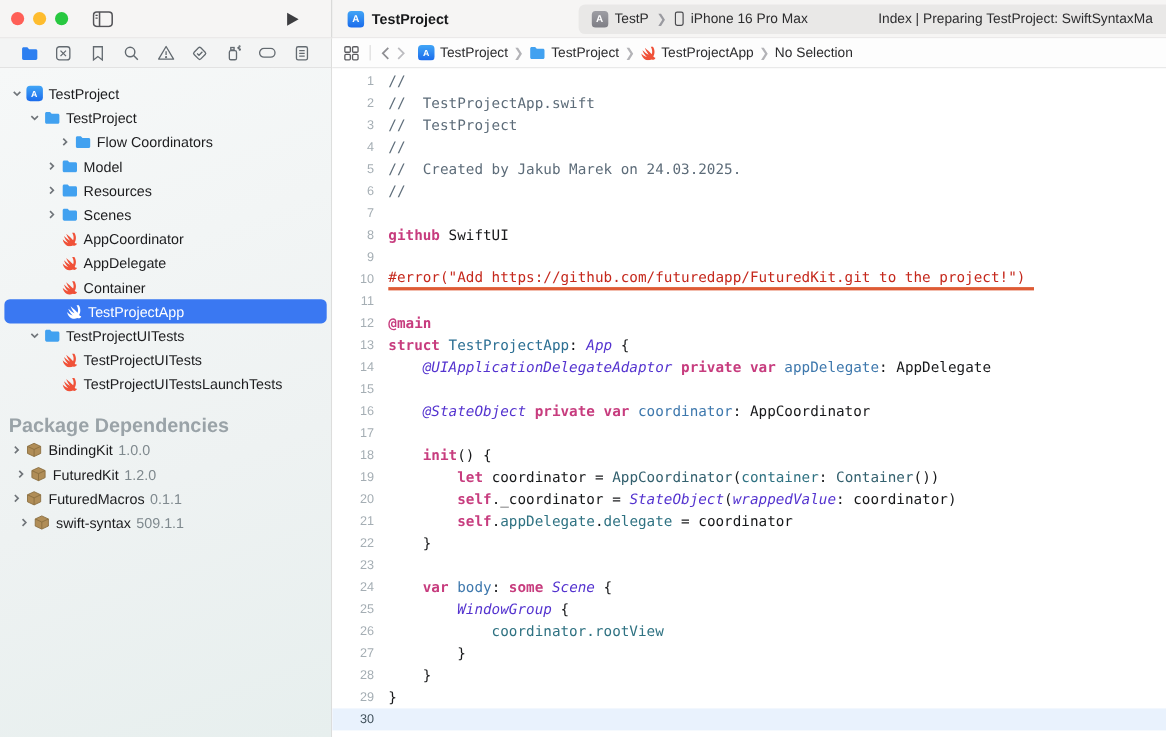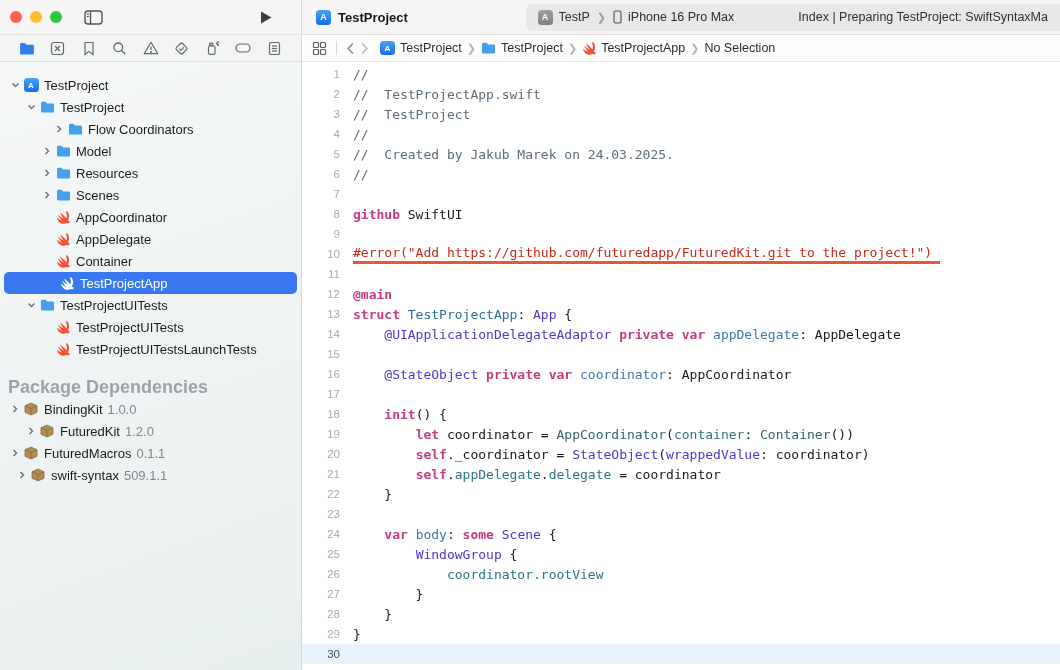--- a/index.html
+++ b/index.html
@@ -58,21 +58,21 @@
   .code-area { flex:1; overflow:hidden; padding-top:2px; font-family:"DejaVu Sans Mono", monospace; font-size:13px; }
   .cline { height:20px; display:flex; align-items:center; white-space:pre; }
   .cline .num { width:38px; flex:0 0 38px; text-align:right; color:#a5aeb4; font-size:11.5px; font-family:"Liberation Sans", sans-serif; }
   .cline .src { margin-left:13px; }
   .cline.current { background:#e9f2fd; }
   .cline.current .num { color:#42525c; }
   .src span.kw { color:var(--kw); font-weight:bold; }
   .src span.pl { color:#17181a; }
   .src span.cm { color:var(--cm); }
   .src span.err { color:var(--err); }
-  .src span.purple { color:var(--purple); }
+  .src span.purple { color:var(--purple);font-style:italic; }
   .src span.blue { color:var(--blue); }
   .src span.teal { color:var(--teal); }
   .src span.type { color:var(--type); }
   .src span.decl { color:var(--decl); }
   .src.err-underline { border-bottom:3px solid var(--errline); padding-bottom:1px; padding-right:8px; }
 </style>
 </head>
 <body>
 
 <div class="window">
@@ -336,21 +336,21 @@
               </span>
               <span class="ficon">
                 <svg width="14" height="14" viewBox="0 0 14 14">
                   <path d="M7 1 13 3.8 13 10.2 7 13 1 10.2 1 3.8Z" fill="#b08d57" stroke="#8a6d3f" stroke-width=".8"></path>
                   <path d="M1 3.8 7 6.6 13 3.8M7 6.6 7 13" fill="none" stroke="#8a6d3f" stroke-width=".8"></path>
                 </svg>
               </span>
               <span>BindingKit</span>
               <span class="pkg-version">1.0.0</span>
             </div>
-            <div class="row" style="padding-left: 24px;">
+            <div class="row" style="padding-left: 12px;">
               <span class="chev">
                 <svg width="9" height="8" viewBox="0 0 9 8" fill="none" stroke="#70757a" stroke-width="1.5">
                   <polyline points="2.5,1 5.5,4 2.5,7"></polyline>
                 </svg>
               </span>
               <span class="ficon">
                 <svg width="14" height="14" viewBox="0 0 14 14">
                   <path d="M7 1 13 3.8 13 10.2 7 13 1 10.2 1 3.8Z" fill="#b08d57" stroke="#8a6d3f" stroke-width=".8"></path>
                   <path d="M1 3.8 7 6.6 13 3.8M7 6.6 7 13" fill="none" stroke="#8a6d3f" stroke-width=".8"></path>
                 </svg>

